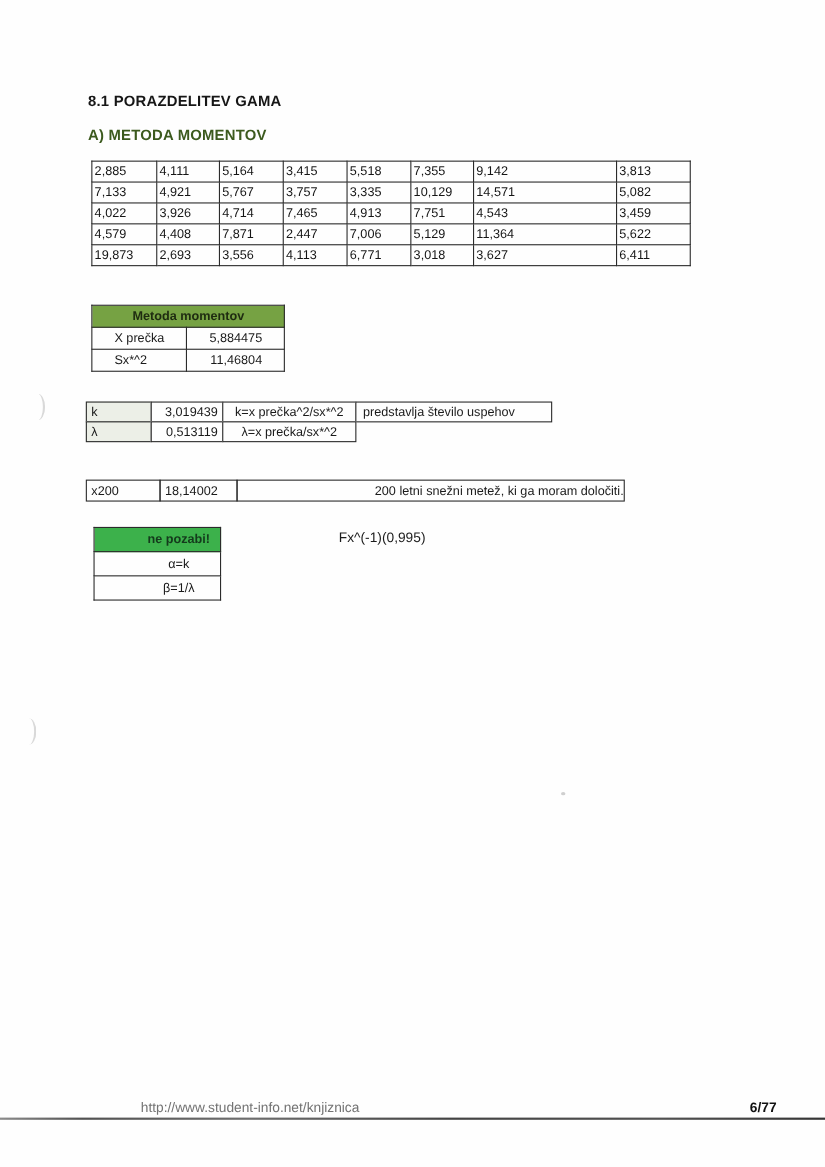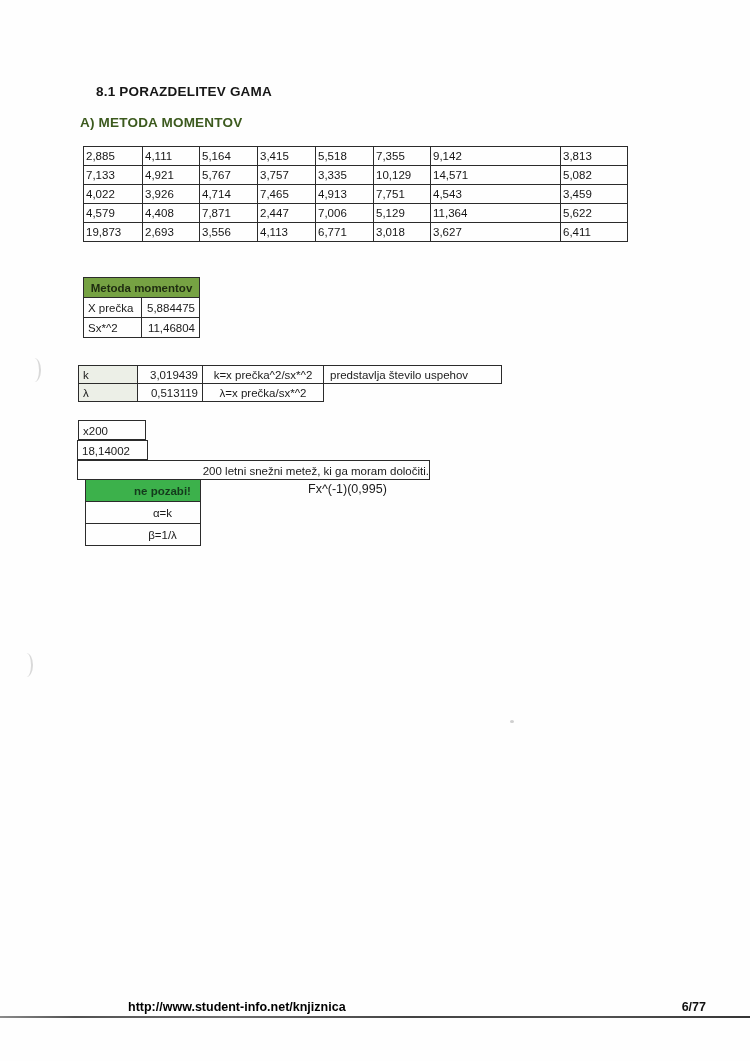--- a/index.html
+++ b/index.html
@@ -4,73 +4,73 @@
 <style>
   html,body{margin:0;padding:0;background:#888;}
   .page{
     position:relative;
     width:750px;height:1061px;
     background:#fefefe;
     font-family:"Liberation Sans", sans-serif;
     color:#1a1a1a;
     overflow:hidden;
   }
-  .h1{position:absolute;left:96px;top:84px;font-size:13.5px;font-weight:bold;color:#161616;letter-spacing:.2px;}
+  .h1{position:absolute;left:80px;top:84px;font-size:13.5px;font-weight:bold;color:#161616;letter-spacing:.2px;}
   .h2{position:absolute;left:80px;top:115px;font-size:13.5px;font-weight:bold;color:#3c5a1e;letter-spacing:.2px;}
 
   
   table.data{position:absolute;left:83px;top:146px;border-collapse:collapse;table-layout:fixed;}
   table.data td{
     border:1px solid #2b2b2b;height:18px;
     font-size:11.5px;text-align:left;padding:0 5px 0 2px;
     white-space:nowrap;color:#151515;
   }
 
   
   table.moments{position:absolute;left:83px;top:277px;border-collapse:collapse;table-layout:fixed;}
-  table.moments td{border:1px solid #2b2b2b;height:19px;font-size:11.5px;padding:0 4px;white-space:nowrap;}
+  table.moments td{border:1px solid #2b2b2b;height:19px;font-size:11.5px;padding:0 20px;white-space:nowrap;}
   td.green-olive{background:#76a243;font-weight:bold;color:#1e2b10;text-align:center;border-color:#2b2b2b;}
   .m-label{text-align:left;}
   .m-val{text-align:right;}
 
   
   .params{position:absolute;left:78px;top:366px;}
   .prow{display:flex;margin-top:-1px;}
   .prow .c{
     border:1px solid #2b2b2b;height:19px;line-height:19px;
     font-size:11.5px;box-sizing:border-box;white-space:nowrap;
     margin-left:-1px;background:#fefefe;overflow:hidden;
   }
   .prow .c:first-child{margin-left:0;}
   .c.p-label{width:60px;padding-left:4px;background:#ecefe7;}
   .c.p-val{width:66px;text-align:right;padding-right:4px;}
   .c.p-formula{width:122px;text-align:center;}
   .c.p-desc-k{width:179px;padding-left:6px;}
   .c.p-desc-l{width:358px;text-align:center;}
 
   
-  .x200{position:absolute;left:78px;top:420px;display:flex;flex-direction:column;}
+  .x200{position:absolute;left:78px;top:436px;display:flex;}
   .x200 .c{
     border:1px solid #2b2b2b;height:20px;line-height:20px;
     font-size:11.5px;box-sizing:border-box;margin-left:-1px;white-space:nowrap;
   }
   .x200 .c:first-child{margin-left:0;}
   .c.x-label{width:68px;padding-left:4px;}
   .c.x-val{width:71px;padding-left:4px;}
   .c.x-desc{width:353px;text-align:right;}
 
   
   table.note{position:absolute;left:85px;top:479px;border-collapse:collapse;table-layout:fixed;}
   table.note td{border:1px solid #2b2b2b;height:19px;font-size:11.5px;text-align:center;white-space:nowrap;padding-left:40px;}
   td.green-bright{background:#3cb14b;font-weight:bold;color:#143a1c;height:20px;}
 
   .fx{position:absolute;left:308px;top:482px;font-size:12.5px;color:#1b1b1b;}
 
   
-  .footer-url{position:absolute;left:80px;top:1000px;font-size:12.5px;font-weight:bold;color:#000000;padding-left:48px;}
+  .footer-url{position:absolute;left:80px;top:1000px;font-size:12.5px;font-weight:normal;color:#737373;padding-left:48px;}
   .footer-page{position:absolute;right:44px;top:1000px;font-size:12.5px;font-weight:bold;color:#111;}
   .bottom-line{
     position:absolute;left:0;top:1016px;width:750px;height:2px;
     background:linear-gradient(90deg,#777 0%,#333 10%,#555 30%,#222 55%,#333 80%,#111 100%);
     opacity:.85;
   }
 
   
   .artifact-paren{
     position:absolute;width:9px;height:24px;

